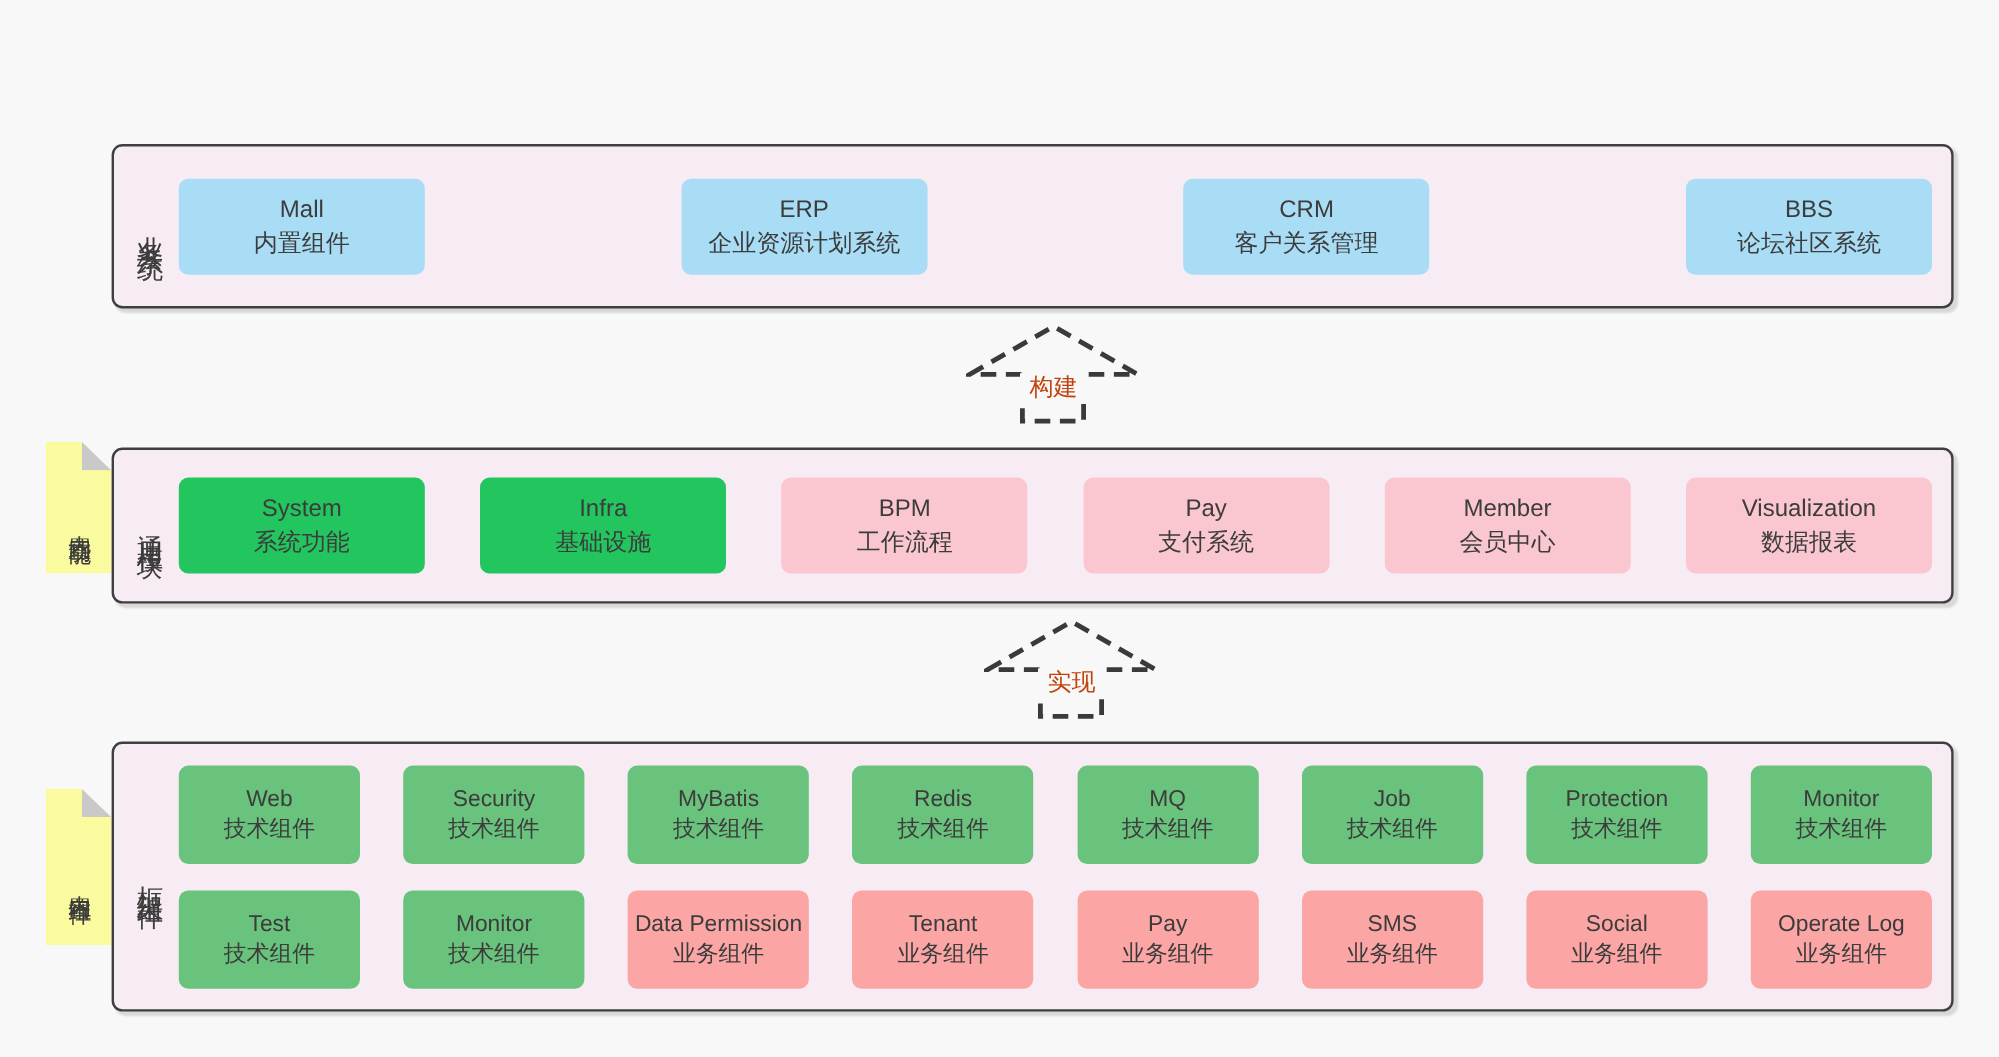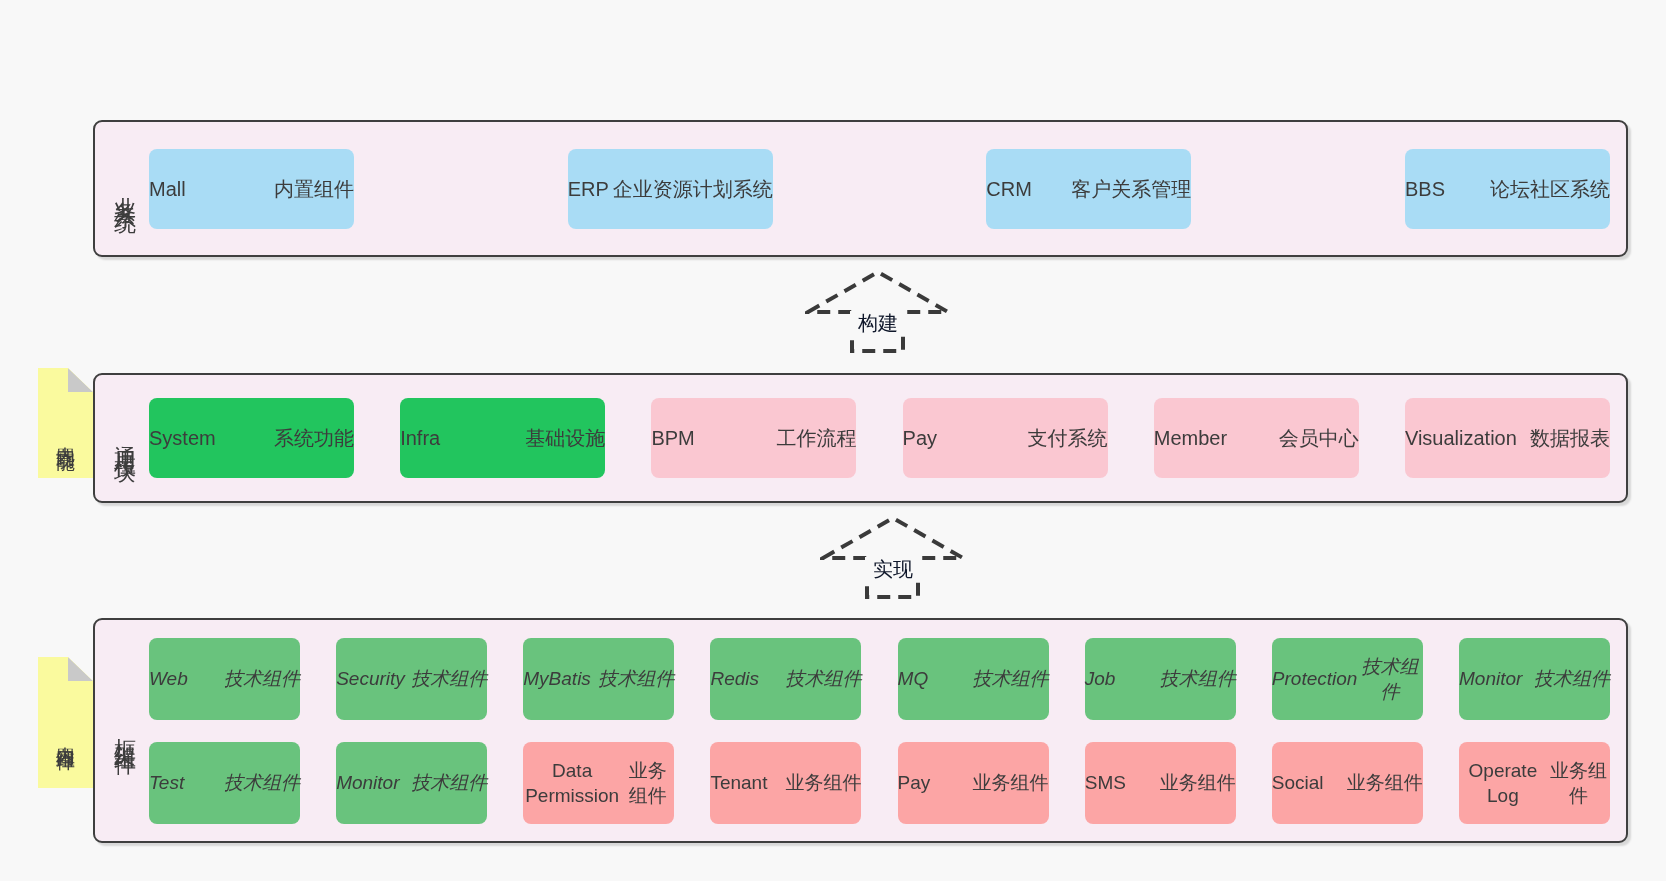--- a/index.html
+++ b/index.html
@@ -45,33 +45,34 @@
   .boxes {
     display: flex;
     justify-content: space-between;
     margin: 0 16px 0 54px;
   }
   .row2 { margin-top: 22px; }
 
   
   .box {
     display: flex;
+    flex-direction: column;
     align-items: center;
-    justify-content: space-between;
+    justify-content: center;
     text-align: center;
     border-radius: 8px;
     flex: none;
   }
   .box-6 { width: 205px; height: 80px; font-size: 20px; line-height: 28px; }
   .box-8 { width: 151px; height: 82px; font-size: 19px; line-height: 25px; }
 
   .blue        { background: #a9dcf5; }
   .red         { background: #22c55e; }
   .pink        { background: #fac7d1; }
-  .green-dark  { background: #69c37d; font-style: italic; }
+  .green-dark  { background: #69c37d; }
   .green-light { background: #fca5a5; }
 
   
   .sticky {
     position: absolute;
     left: 38px;
     width: 55px;
     background: #fafa9e;
     clip-path: polygon(0 0, calc(100% - 25px) 0, 100% 24px, 100% 100%, 0 100%);
   }
@@ -102,21 +103,21 @@
   .arrow svg { display: block; }
   .arrow-label {
     position: absolute;
     left: 50%; top: 43px;
     transform: translateX(-50%);
     background: #f8f8f8;
     padding: 0 8px;
     font-size: 20px;
     line-height: 24px;
     white-space: nowrap;
-    color: #0f172a;
+    color: #c2410c;
   }
 </style>
 </head>
 <body>
 
 <section class="layer layer-top">
   <div class="layer-label">
     <span>业务系统</span>
   </div>
   <div class="boxes">

